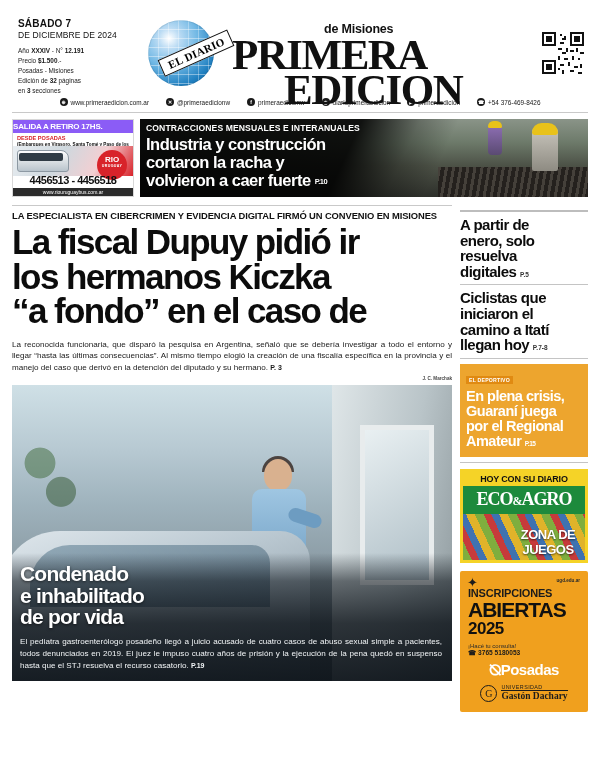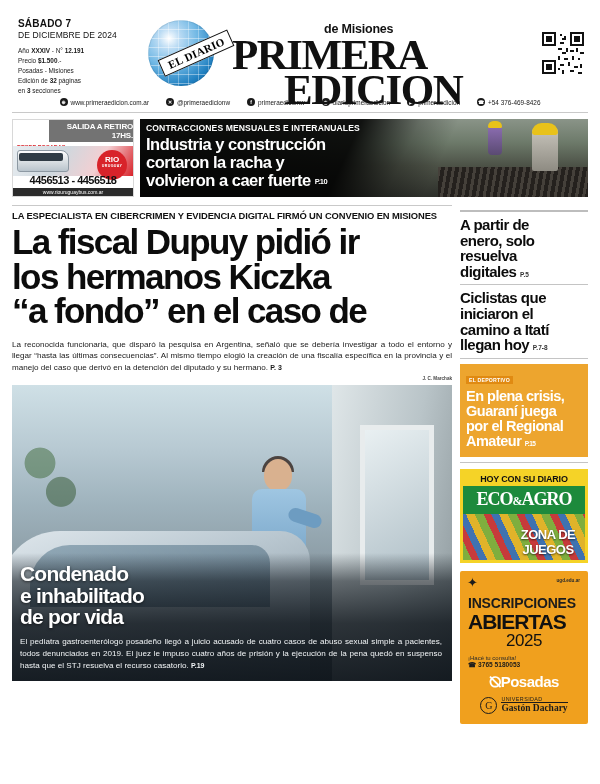--- a/index.html
+++ b/index.html
@@ -70,22 +70,22 @@
     color: #fff; font-size: 5px; line-height: 8px; text-align: center; font-weight: bold;
     flex: none;
   }
   .rule { height: 1px; background: #c9c9c9; margin: 2px 0 6px; }
 
   
   .topstrip { display: flex; gap: 6px; height: 78px; }
   .busad {
     width: 122px; background: #fff; border: 1px solid #d8d8d8; position: relative; overflow: hidden;
   }
-  .busad-head { background: #737373; color: #fff; font-size: 8px; font-weight: bold;
-    text-align: right; padding: 2px 0; letter-spacing: -.2px; margin-left: 36px; }
+  .busad-head { background: #8b5cf6; color: #fff; font-size: 8px; font-weight: bold;
+    text-align: left; padding: 2px 0; letter-spacing: -.2px; }
   .busad-sub { color: #d8232a; font-size: 5.6px; font-weight: bold; padding: 2px 4px 0; }
   .busad-small { font-size: 4.6px; font-weight: bold; padding: 1px 4px; line-height: 1.25; color: #111; }
   .busad-art { position: absolute; left: 0; right: 0; top: 26px; height: 30px;
     background: linear-gradient(120deg,#e9eef2 0%, #cfd8de 40%, #f3cfd2 70%, #d8232a 100%); }
   .bus-body { position: absolute; left: 4px; top: 30px; width: 52px; height: 22px;
     background: linear-gradient(#fdfdfd,#b9c4cc); border-radius: 3px 8px 3px 3px; border: 1px solid #8d99a3; }
   .bus-win { position: absolute; left: 6px; top: 33px; width: 44px; height: 8px;
     background: #2f3b45; border-radius: 2px; }
   .riologo {
     position: absolute; right: 6px; top: 30px; width: 30px; height: 30px; border-radius: 50%;
@@ -190,23 +190,23 @@
   .eco .amp { font-size: 12px; }
   .zona { position: relative; height: 46px; overflow: hidden;
     background: repeating-linear-gradient(65deg,#7fae3e 0 8px,#c63b3b 8px 15px,#3f72b0 15px 22px,#e0b32a 22px 30px); }
   .zona span { position: absolute; left: 0; right: 0; top: 13px; text-align: center; color: #fff;
     font-size: 13px; font-weight: bold; letter-spacing: -.5px; text-shadow: 0 1px 2px rgba(0,0,0,.65); margin-left: 48px; }
 
   .ugd { background: #f0a01e; margin-top: 8px; padding: 7px 8px 10px; position: relative; border-radius: 2px; }
   .ugd-star { position: absolute; left: 7px; top: 5px; width: 13px; height: 13px; color: #1b1b1b;
     font-size: 13px; line-height: 13px; }
   .ugd-url { text-align: right; font-size: 4.6px; color: #2b2b2b; font-weight: bold; }
-  .ugd-l1 { font-size: 14px; font-weight: bold; color: #1b1b1b; letter-spacing: -.2px; margin-top: 12px; }
+  .ugd-l1 { font-size: 11px; font-weight: bold; color: #1b1b1b; letter-spacing: -.2px; margin-top: 4px; }
   .ugd-l2 { font-size: 21px; font-weight: bold; color: #111; letter-spacing: -1px; line-height: 1; }
-  .ugd-l3 { font-size: 17px; font-weight: normal; color: #111; text-align: center; letter-spacing: -.5px;
+  .ugd-l3 { font-size: 17px; font-weight: bold; color: #111; text-align: left; letter-spacing: -.5px;
     line-height: 1; }
   .ugd-l4 { font-size: 6px; color: #2b2b2b; margin-top: 6px; }
   .ugd-l5 { font-size: 6.6px; font-weight: bold; color: #1b1b1b; }
   .ugd-city { font-size: 15px; font-weight: bold; color: #fff; letter-spacing: -.5px; margin-top: 4px;
     text-align: center; }
   .ugd-uni { display: flex; align-items: center; gap: 4px; margin-top: 6px; justify-content: center; }
   .ugd-circle { width: 17px; height: 17px; border-radius: 50%; border: 1.4px solid #1b1b1b;
     font-size: 10px; text-align: center; line-height: 15px; font-family: "Liberation Serif", serif;
     color: #1b1b1b; }
   .ugd-uni-txt { line-height: 1.08; }

